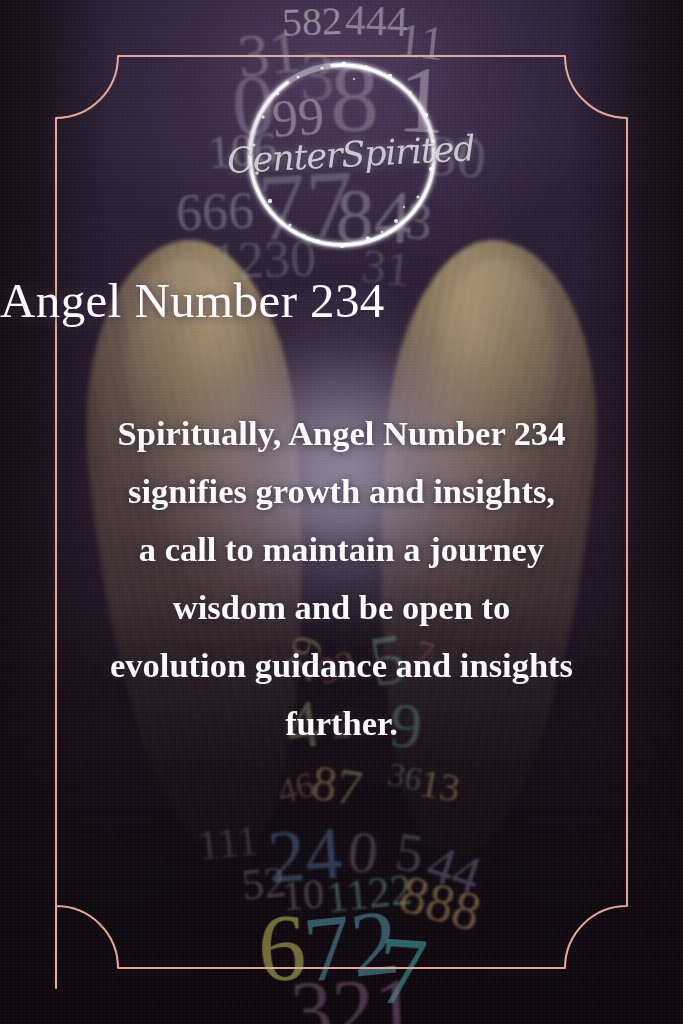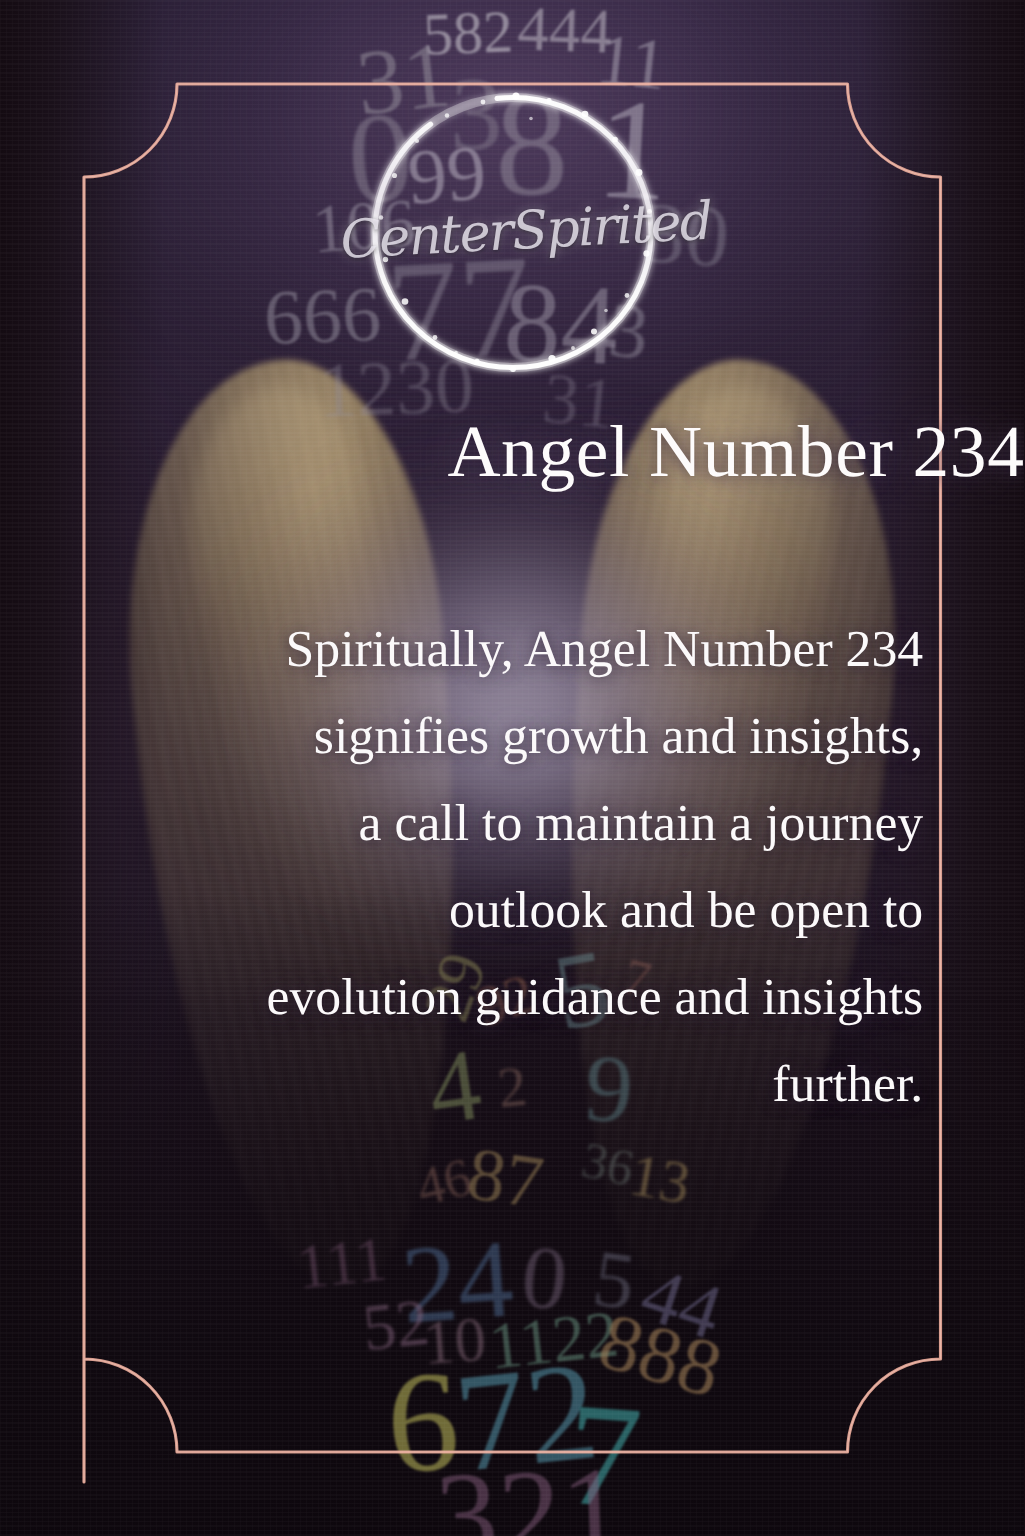--- a/index.html
+++ b/index.html
@@ -205,36 +205,36 @@
   }
 
   
   .content {
     position:absolute;
     left:0; top:0; width:100%; height:100%;
   }
   .title {
     position:absolute;
     left:0; top:272px; width:100%;
-    text-align:right;
+    text-align:left;
     font-family:"Liberation Serif", serif;
     font-weight:400;
     font-size:49px;
     letter-spacing:0.4px;
     color:#fdfbfb;
     text-shadow:0 1px 10px rgba(40,24,52,0.75), 0 0 26px rgba(200,186,214,0.30);
   }
   .body-text {
     position:absolute;
     left:50%; top:404px;
     transform:translateX(-50%);
     width:548px;
-    text-align:right;
+    text-align:center;
     font-family:"Liberation Serif", serif;
-    font-weight:400;
+    font-weight:700;
     font-size:34.5px;
     line-height:58px;
     color:#fbf9fa;
     text-shadow:0 1px 9px rgba(30,18,38,0.80), 0 0 20px rgba(180,166,198,0.22);
   }
   .body-line { display:block; }
 
   .grain {
     position:absolute; inset:0;
     pointer-events:none;
@@ -371,20 +371,20 @@
                L 627,906 A 62,62 0 0 0 565,968 L 118,968 A 62,62 0 0 0 56,906 Z" fill="none" stroke="#ffd6c8" stroke-width="0.7" stroke-linejoin="round" opacity="0.45"></path>
     </svg>
   </div>
 
   <div class="content">
     <h1 class="title">Angel Number 234</h1>
     <div class="body-text" id="body-text">
         <span class="body-line">Spiritually, Angel Number 234</span>
         <span class="body-line">signifies growth and insights,</span>
         <span class="body-line">a call to maintain a journey</span>
-        <span class="body-line">outlook and be open to</span>
+        <span class="body-line">wisdom and be open to</span>
         <span class="body-line">evolution guidance and insights</span>
         <span class="body-line">further.</span>
       </div>
   </div>
 
   <div class="grain"></div>
 </div>
 
 </body></html>

